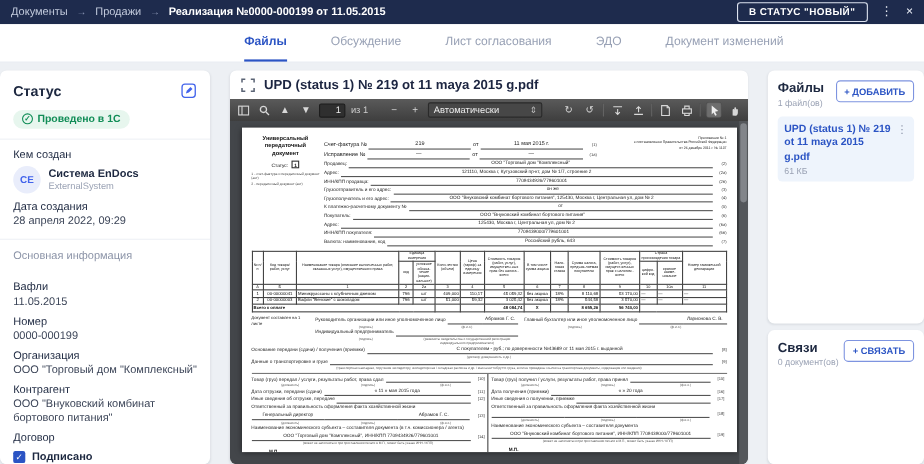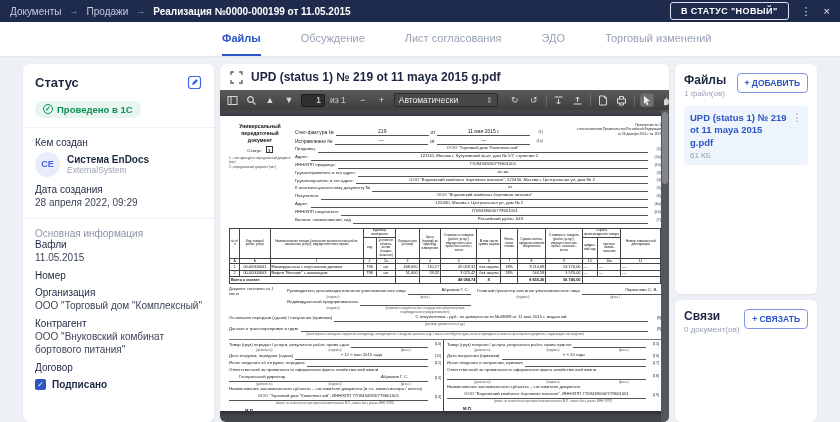--- a/index.html
+++ b/index.html
@@ -17,37 +17,37 @@
   .tb-ic{color:#e8ecf5;font-size:11px;cursor:pointer;line-height:1}
 
   
   .tabs{height:35px;background:#fff;border-bottom:1px solid #e4e8ef;display:flex;align-items:stretch;
     padding-left:222px;gap:40px}
   .tab{font-size:11px;color:#98a1b5;display:flex;align-items:center;cursor:pointer;
     border-bottom:2px solid transparent;white-space:nowrap}
   .tab.active{color:#2b54c4;font-weight:700;border-bottom-color:#2b54c4}
 
   
-  .content{display:flex;gap:6px;padding:7px 23px 0;height:365px}
+  .content{display:flex;gap:18px;padding:7px 0 0;height:365px}
   .card{background:#fff;border-radius:6px;box-shadow:0 1px 2px rgba(16,24,40,.08)}
 
   
   .left{width:191px;padding:11px 12px;overflow:hidden;flex:none}
   .left-head{display:flex;justify-content:space-between;align-items:center;margin-bottom:7px}
   .left-title{font-size:13px;font-weight:700}
   .edit-btn{cursor:pointer;line-height:0}
   .badge{display:inline-flex;align-items:center;gap:4px;background:#e7f6ee;color:#118d57;
     font-size:9.5px;font-weight:700;padding:3px 8px;border-radius:11px}
   .badge-ic{width:10px;height:10px;border:1px solid #118d57;border-radius:50%;font-size:7px;
     display:inline-flex;align-items:center;justify-content:center}
   .divider{border-top:1px solid #eef1f5;margin:9px -12px}
   .fld{margin-bottom:6px}
   .fld .l{font-size:10px;font-weight:400;color:#1d2840;margin-bottom:1px}
   .fld .v{font-size:10px;color:#3c4558;line-height:1.3}
-  .sec{font-size:10px;color:#8b93a7;margin:1px 0 0}
+  .sec{font-size:10px;color:#8b93a7;margin:1px 0 18px}
   .creator{display:flex;align-items:center;gap:7px;margin:4px 0 7px}
   .avatar{width:25px;height:25px;border-radius:50%;background:#e9edfb;color:#4263eb;font-size:9px;
     font-weight:700;display:flex;align-items:center;justify-content:center;flex:none}
   .creator .n{font-size:10px;font-weight:700}
   .creator .s{font-size:8.5px;color:#9aa2b4}
   .chk-row{display:flex;align-items:center;gap:6px;margin:2px 0 4px;cursor:pointer}
   .chk{width:11px;height:11px;background:#2b54c4;border-radius:2px;color:#fff;font-size:8px;
     display:flex;align-items:center;justify-content:center}
   .chk-l{font-size:10px;font-weight:700}
 
@@ -145,21 +145,21 @@
       <span class="tb-ic">⋮</span>
       <span class="tb-ic">×</span>
     </div>
   </header>
 
   <nav class="tabs">
     <span class="tab active">Файлы</span>
     <span class="tab">Обсуждение</span>
     <span class="tab">Лист согласования</span>
     <span class="tab">ЭДО</span>
-    <span class="tab">Торговый изменений</span>
+    <span class="tab">Документ изменений</span>
   </nav>
 
   <div class="content">
 
     <aside class="card left">
       <div class="left-head">
         <span class="left-title">Статус</span>
         <span class="edit-btn">
           <svg width="15" height="15" viewBox="0 0 15 15">
               <rect x="1.5" y="1.5" width="12" height="12" rx="2.5" fill="none" stroke="#4263eb" stroke-width="1.2"></rect>
@@ -189,20 +189,21 @@
       </div>
       <div class="divider"></div>
 
       <div class="sec">Основная информация</div>
       <div class="fld">
           <div class="l">Вафли</div>
           <div class="v">11.05.2015</div>
         </div>
       <div class="fld">
           <div class="l">Номер</div>
+          <div class="v">0000-000199</div>
         </div>
       <div class="fld">
           <div class="l">Организация</div>
           <div class="v">ООО "Торговый дом "Комплексный"</div>
         </div>
       <div class="fld">
           <div class="l">Контрагент</div>
           <div class="v">ООО "Внуковский комбинат бортового питания"</div>
         </div>
       <div class="fld">

